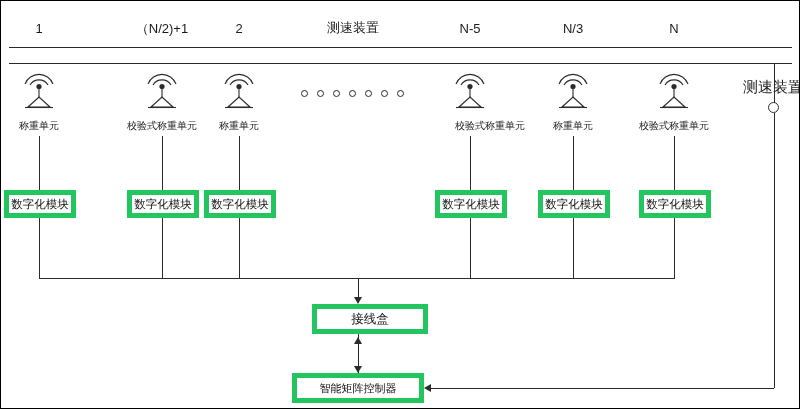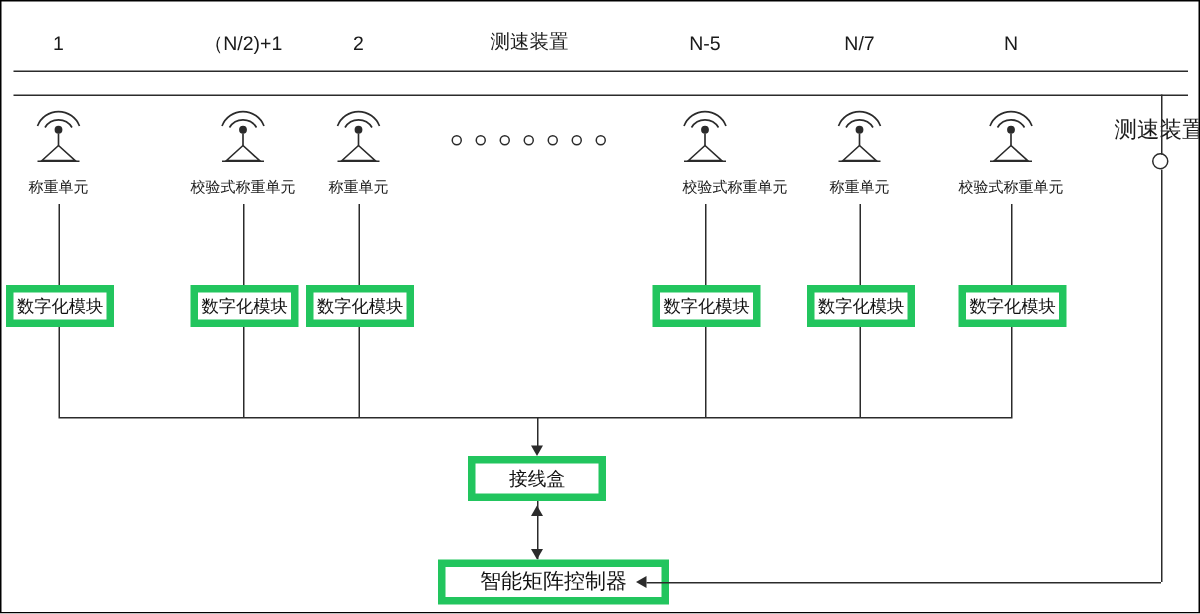--- a/index.html
+++ b/index.html
@@ -104,21 +104,21 @@
 </style>
 </head>
 <body>
 
 <div id="stage">
 
   <div class="lbl ctr" style="left:38px; top:21px; font-size:13px;">1</div>
   <div class="lbl ctr" style="left:161px; top:21px; font-size:13px;">（N/2)+1</div>
   <div class="lbl ctr" style="left:238px; top:21px; font-size:13px;">2</div>
   <div class="lbl ctr" style="left:469px; top:21px; font-size:13px;">N-5</div>
-  <div class="lbl ctr" style="left:572px; top:21px; font-size:13px;">N/7</div>
+  <div class="lbl ctr" style="left:572px; top:21px; font-size:13px;">N/3</div>
   <div class="lbl ctr" style="left:673px; top:21px; font-size:13px;">N</div>
 
   <div class="lbl ctr" style="left:352px; top:20px; font-size:13px;">测速装置</div>
 
   <div class="lbl ctr" style="left:772px; top:78px; font-size:15px;">测速装置</div>
 
   <div class="hline" style="left:8px; top:46px; width:783px;"></div>
   <div class="hline" style="left:8px; top:62px; width:783px;"></div>
 
   <div class="sensor" style="left:18px; top:72px;">
@@ -223,27 +223,27 @@
   <div class="vline" style="left:238px; top:217px; height:60px;"></div>
   <div class="vline" style="left:469px; top:217px; height:60px;"></div>
   <div class="vline" style="left:572px; top:217px; height:60px;"></div>
   <div class="vline" style="left:673px; top:217px; height:60px;"></div>
 
   <div class="hline" style="left:38px; top:277px; width:636px;"></div>
 
   <div class="vline" style="left:357px; top:277px; height:24px;"></div>
   <div class="arrow-dn" style="left:352.5px; top:296px;"></div>
 
-  <div class="box" style="left:311px; top:303px; width:92px; height:30px; font-size:12.5px;">接线盒</div>
+  <div class="box" style="left:311px; top:303px; width:116px; height:30px; font-size:12.5px;">接线盒</div>
 
   <div class="vline" style="left:357px; top:333px; height:39px;"></div>
   <div class="arrow-dn" style="left:352.5px; top:365px;"></div>
   <div class="arrow-up" style="left:352.5px; top:336px;"></div>
 
-  <div class="box" style="left:291px; top:372px; width:154px; height:30px; font-size:14px;">智能矩阵控制器</div>
+  <div class="box" style="left:291px; top:372px; width:132px; height:30px; font-size:11px;">智能矩阵控制器</div>
 
   <div class="circle-node" style="left:767px; top:101px;"></div>
   <div class="vline" style="left:772.5px; top:62px; height:40px;"></div>
   <div class="vline" style="left:772.5px; top:112px; height:275px;"></div>
   <div class="hline" style="left:430px; top:387px; width:343px;"></div>
   <div class="arrow-lt" style="left:423px; top:382.5px;"></div>
 
 </div>
 
 </body></html>

